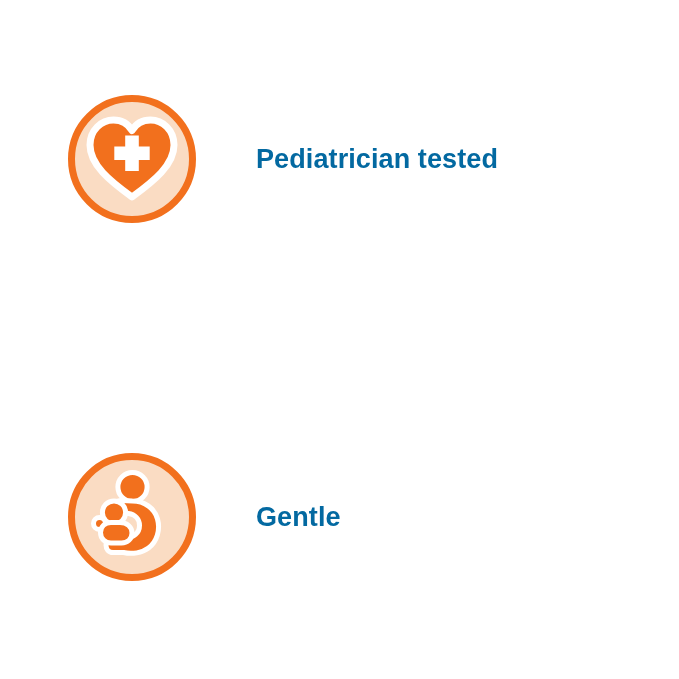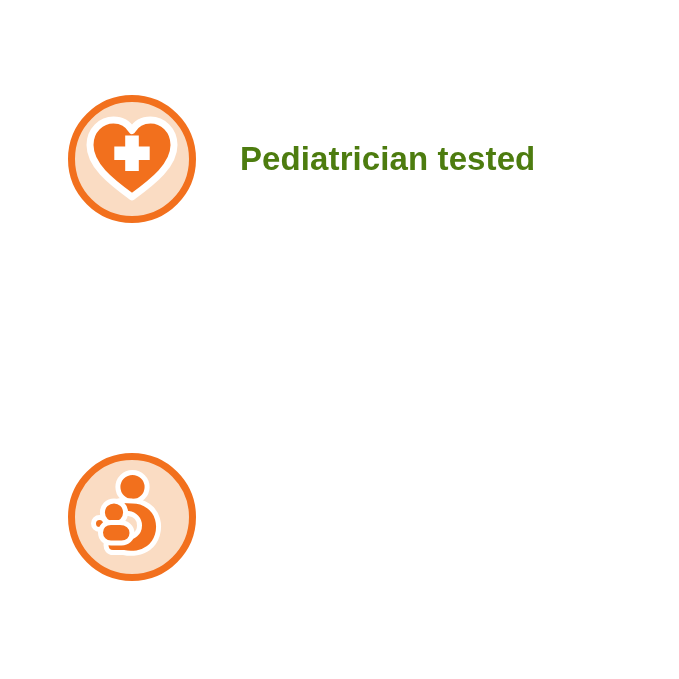--- a/index.html
+++ b/index.html
@@ -53,29 +53,29 @@
 
   .badge svg {
     display: block;
     width: 100px;
     height: 100px;
     overflow: visible;
   }
 
   .feature-label {
     position: absolute;
-    left: 240px;
+    left: 256px;
     top: 0;
     height: 136px;
     display: flex;
     align-items: center;
-    font-size: 33px;
+    font-size: 27px;
     font-weight: bold;
     letter-spacing: 0.1px;
-    color: #4d7c0f;
+    color: #0369a1;
     white-space: nowrap;
   }
 </style>
 </head>
 <body>
 
 <div id="feature-panel">
 
   <div class="feature-row" id="row-0">
     <div class="badge">
@@ -127,15 +127,16 @@
             <path d="M38.0 55.5
                      C 45.0 55.5, 50.0 60.0, 50.0 66.0
                      C 50.0 72.0, 45.5 76.0, 39.5 76.0
                      L 29.0 76.0
                      C 23.0 76.0, 18.5 71.5, 18.5 65.5
                      C 18.5 59.5, 23.0 55.5, 29.0 55.5 Z" fill="#F2701D"></path>
           </g>
         </svg>
       </span>
     </div>
+    <div class="feature-label">Gentle</div>
   </div>
 
 </div>
 
 </body></html>

